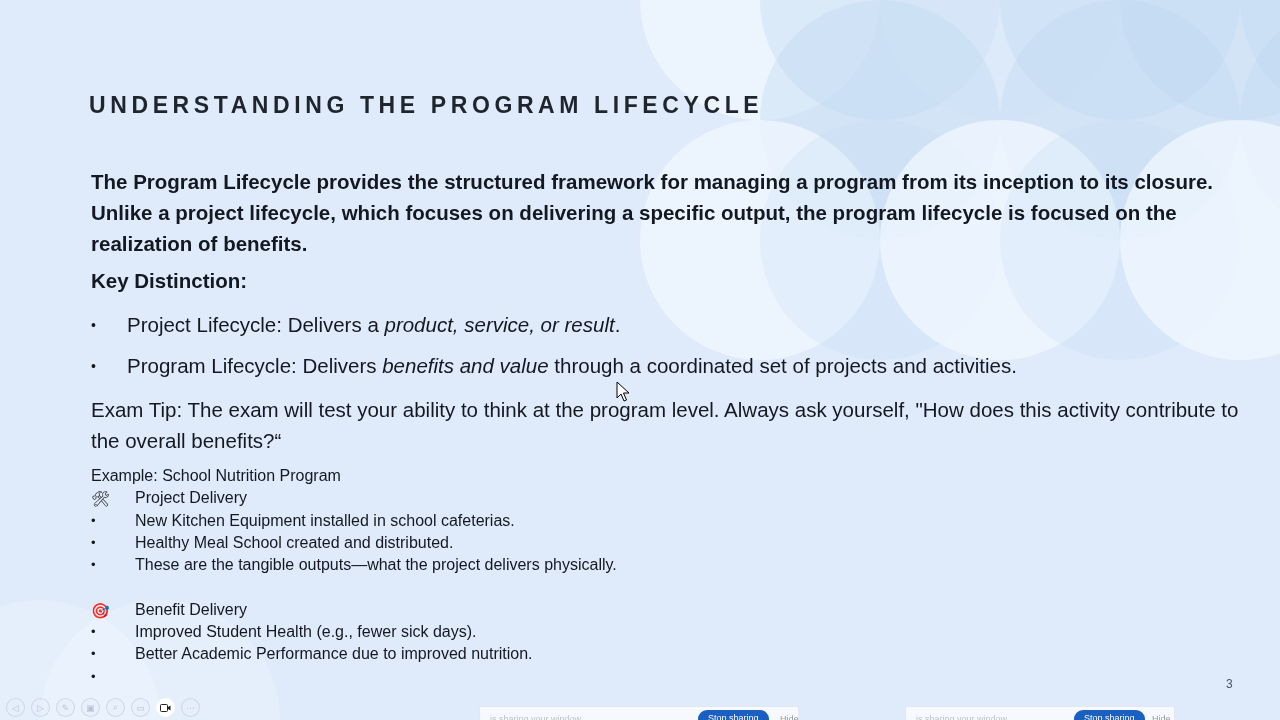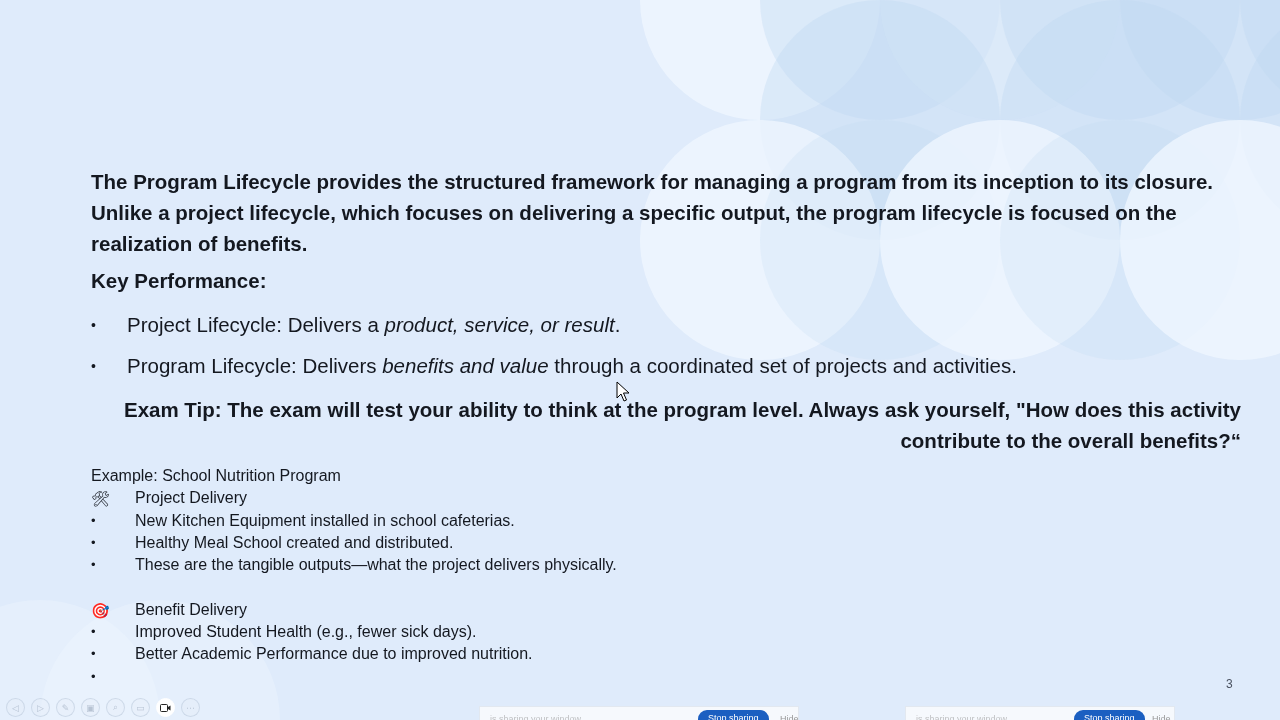--- a/index.html
+++ b/index.html
@@ -25,21 +25,21 @@
     }
     .key {
       position:absolute; left:91px; top:269px;
       font-size:20.5px; font-weight:bold;
     }
     .bullets { position:absolute; left:91px; top:312px; width:1150px; }
     .bullet { position:relative; padding-left:36px; font-size:20.5px; height:41px; line-height:26px; }
     .bullet .dot { position:absolute; left:0; top:0; font-size:14px; }
     .exam {
       position:absolute; left:91px; top:394px; width:1150px;
-      font-size:20.5px; font-weight:bold; line-height:31px;text-align:right;
+      font-size:20.5px; font-weight:normal; line-height:31px;
     }
     .example { position:absolute; left:91px; top:465px; width:800px; font-size:16px; line-height:22.3px; }
     .example .row { position:relative; height:22.3px; }
     .example .b { position:absolute; left:0; font-size:13px; }
     .example .t { position:absolute; left:44px; }
     .example .ic { position:absolute; left:0; top:1px; font-size:15px; }
     .spacer { height:22.3px; }
     .page-num { position:absolute; left:1226px; top:677px; font-size:12px; color:#4a5260; }
     .toolbar { position:absolute; left:6px; top:698px; display:flex; gap:6px; z-index:2; }
     .tb-btn {
@@ -78,24 +78,25 @@
   <div class="circ c-light" style="left:640px;top:120px;"></div>
   <div class="circ c-dark" style="left:760px;top:120px;opacity:0.6"></div>
   <div class="circ c-light" style="left:880px;top:120px;"></div>
   <div class="circ c-dark" style="left:1000px;top:120px;opacity:0.6"></div>
   <div class="circ c-light" style="left:1120px;top:120px;"></div>
   <div class="circ c-light" style="left:-80px;top:600px;opacity:0.5"></div>
   <div class="circ c-light" style="left:40px;top:600px;opacity:0.5"></div>
 </div>
 
 <div class="slide">
+  <div class="title">UNDERSTANDING THE PROGRAM LIFECYCLE</div>
 
   <div class="intro">The Program Lifecycle provides the structured framework for managing a program from its inception to its closure. Unlike a project lifecycle, which focuses on delivering a specific output, the program lifecycle is focused on the realization of benefits.</div>
 
-  <div class="key">Key Performance:</div>
+  <div class="key">Key Distinction:</div>
 
   <div class="bullets">
     <div class="bullet">
       <span class="dot">•</span>
       <span>Project Lifecycle: Delivers a </span><em>product, service, or result</em><span>.</span>
     </div>
     <div class="bullet">
       <span class="dot">•</span>
       <span>Program Lifecycle: Delivers </span><em>benefits and value</em><span> through a coordinated set of projects and activities.</span>
     </div>

